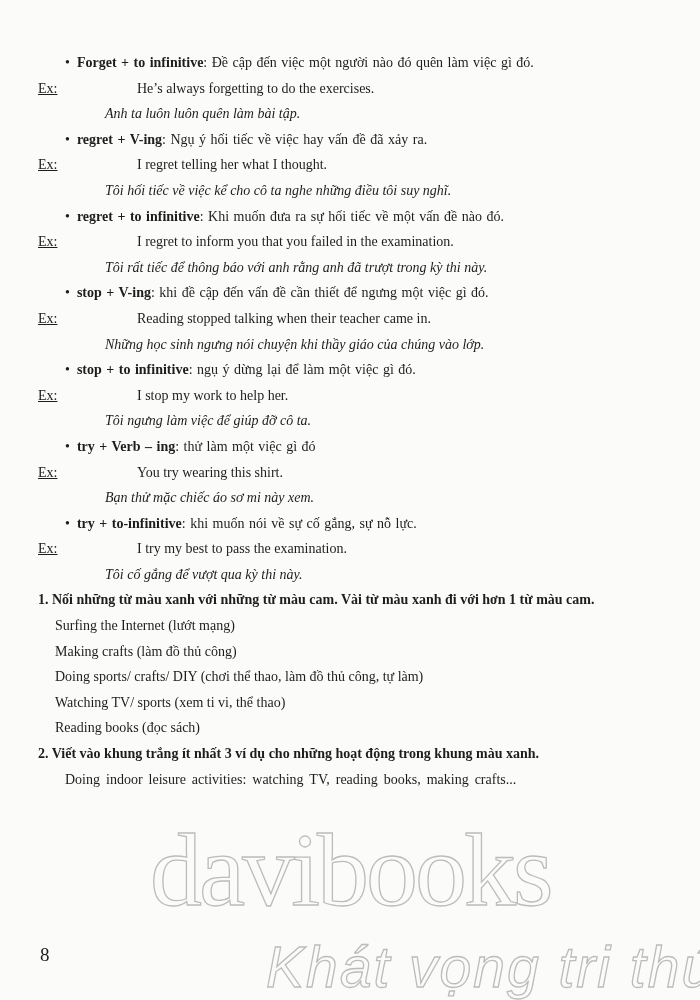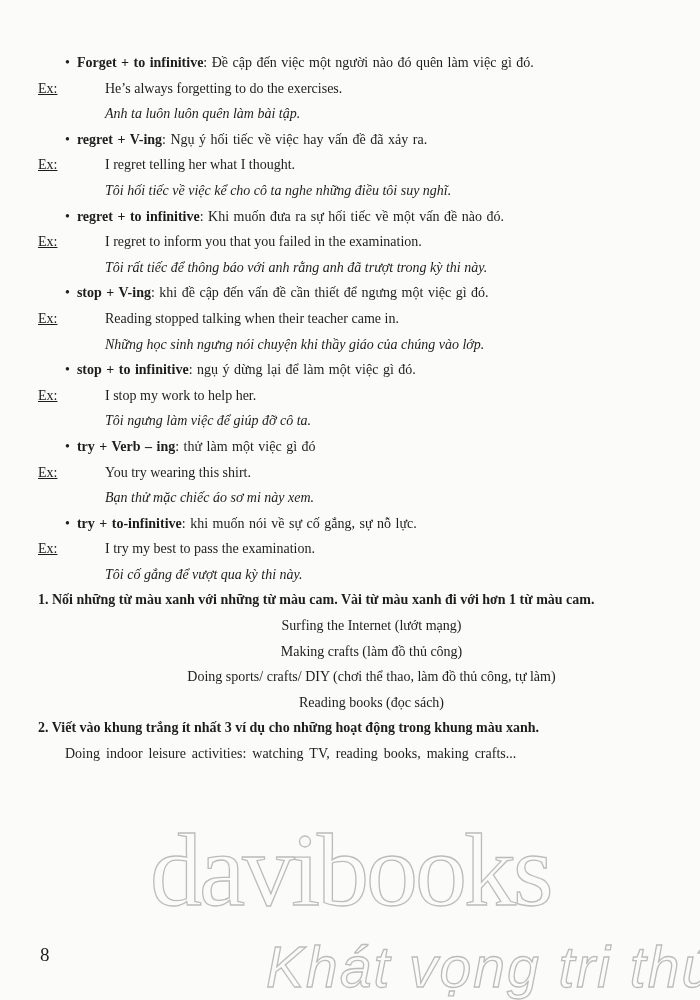--- a/index.html
+++ b/index.html
@@ -22,24 +22,24 @@
   .rule {
     text-indent: 27px;
     text-align: justify;
     word-spacing: 1px;
   }
   .bullet { margin-right: 7px; }
   .term { font-weight: bold; }
   .ex { display: flex; }
   .ex-col { flex: 0 0 67px; width: 67px; }
   .ex-col u { text-decoration: underline; }
-  .ex-text { flex: 1; }
+  .ex-text { flex: 1; margin-left: 32px; }
   .trans { margin-left: 67px; font-style: italic; }
   .heading { font-weight: bold; text-align: justify; }
-  .item { margin-left: 40px; text-align: center; }
+  .item { margin-left: 17px; }
   .para-en { text-indent: 27px; text-align: justify; word-spacing: 2.5px; }
   .para-vi { text-indent: 27px; text-align: justify; font-style: italic; word-spacing: 4px; }
   .page-num {
     position: absolute;
     left: 40px; top: 944px;
     font-size: 19px;
   }
   .wm {
     position: absolute;
     color: rgba(255,255,255,0.05);
@@ -127,20 +127,21 @@
         <span class="ex-col"><u>Ex:</u></span>
         <span class="ex-text">I try my best to pass the examination.</span>
       </p>
     <p class="trans">Tôi cố gắng để vượt qua kỳ thi này.</p>
   </div>
 
   <p class="heading">1. Nối những từ màu xanh với những từ màu cam. Vài từ màu xanh đi với hơn 1 từ màu cam.</p>
   <p class="item">Surfing the Internet (lướt mạng)</p>
   <p class="item">Making crafts (làm đồ thủ công)</p>
   <p class="item">Doing sports/ crafts/ DIY (chơi thể thao, làm đồ thủ công, tự làm)</p>
+  <p class="item">Watching TV/ sports (xem ti vi, thể thao)</p>
   <p class="item">Reading books (đọc sách)</p>
 
   <p class="heading">2. Viết vào khung trắng ít nhất 3 ví dụ cho những hoạt động trong khung màu xanh.</p>
   <p class="para-en">Doing indoor leisure activities: watching TV, reading books, making crafts...</p>
 
 </div>
 
 <div class="wm wm-brand">davibooks</div>
 <div class="wm wm-slogan">Khát vọng tri thức</div>
 

